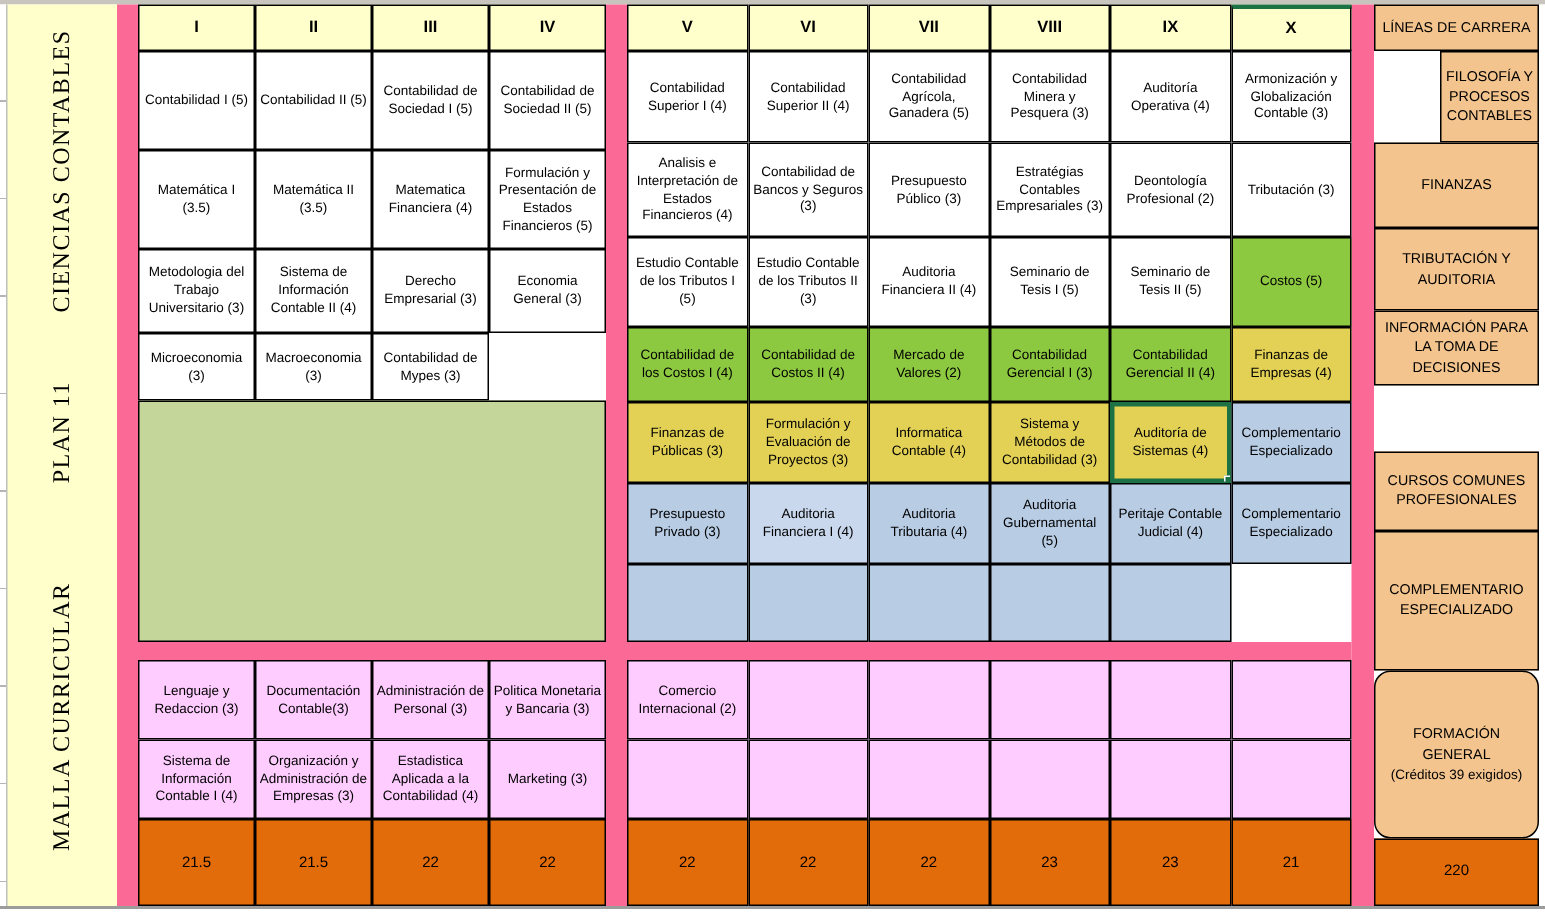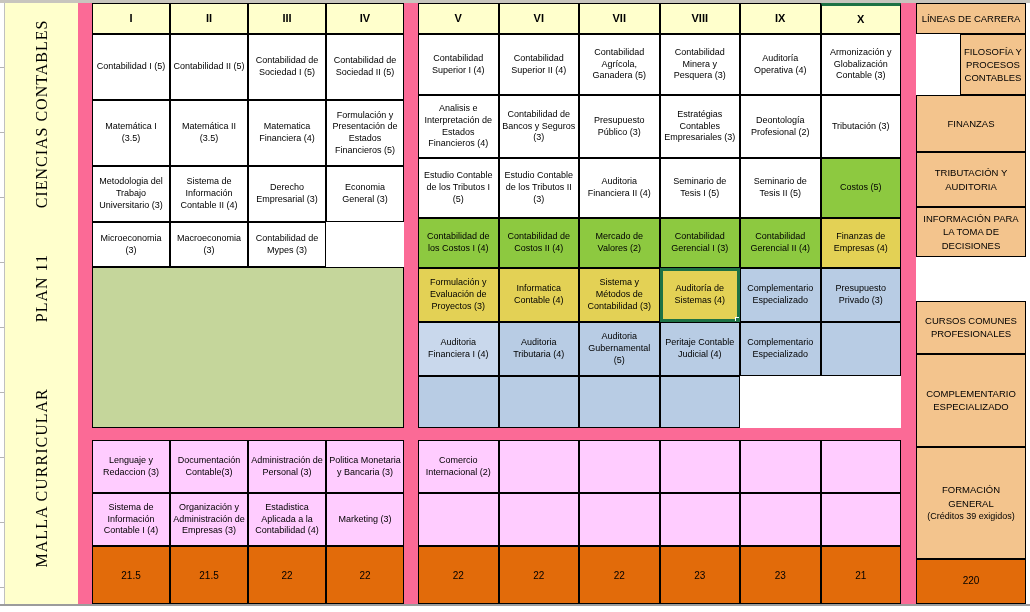--- a/index.html
+++ b/index.html
@@ -131,20 +131,21 @@
         <div class="cell white">Auditoria Financiera II (4)</div>
         <div class="cell white">Seminario de Tesis I (5)</div>
         <div class="cell white">Seminario de Tesis II (5)</div>
         <div class="cell green">Costos (5)</div>
         <div class="cell green">Contabilidad de los Costos I (4)</div>
         <div class="cell green">Contabilidad de Costos II (4)</div>
         <div class="cell green">Mercado de Valores (2)</div>
         <div class="cell green">Contabilidad Gerencial I (3)</div>
         <div class="cell green">Contabilidad Gerencial II (4)</div>
         <div class="cell yellow">Finanzas de Empresas (4)</div>
+        <div class="cell yellow">Finanzas de Públicas (3)</div>
         <div class="cell yellow">Formulación y Evaluación de Proyectos (3)</div>
         <div class="cell yellow">Informatica Contable (4)</div>
         <div class="cell yellow">Sistema y Métodos de Contabilidad (3)</div>
         <div class="cell yellow selected">Auditoría de Sistemas (4)<span class="fillhandle"></span></div>
         <div class="cell blue">Complementario Especializado</div>
         <div class="cell blue">Presupuesto Privado (3)</div>
         <div class="cell blue blue-light">Auditoria Financiera I (4)</div>
         <div class="cell blue">Auditoria Tributaria (4)</div>
         <div class="cell blue">Auditoria Gubernamental (5)</div>
         <div class="cell blue">Peritaje Contable Judicial (4)</div>
@@ -192,21 +193,21 @@
         </div>
         <div class="rcell" style="height: 50px;">
           <span>INFORMACIÓN PARA LA TOMA DE DECISIONES</span>
         </div>
         <div class="rcell" style="height: 54px; margin-top: 44px;">
           <span>CURSOS COMUNES PROFESIONALES</span>
         </div>
         <div class="rcell" style="height: 106px;">
           <span>COMPLEMENTARIO ESPECIALIZADO</span>
         </div>
-        <div class="rcell" style="height: 127px;">
+        <div class="rcell" style="height: 127px; border-radius: 11px;">
           <span>FORMACIÓN GENERAL</span>
           <span class="sub">(Créditos 39 exigidos)</span>
         </div>
         <div class="rcell rtotal" style="height: 49px;">220</div>
       </div>
 
     <div class="rightstrip"></div>
   </div>
   <div class="bottomstrip"></div>
 </div>

